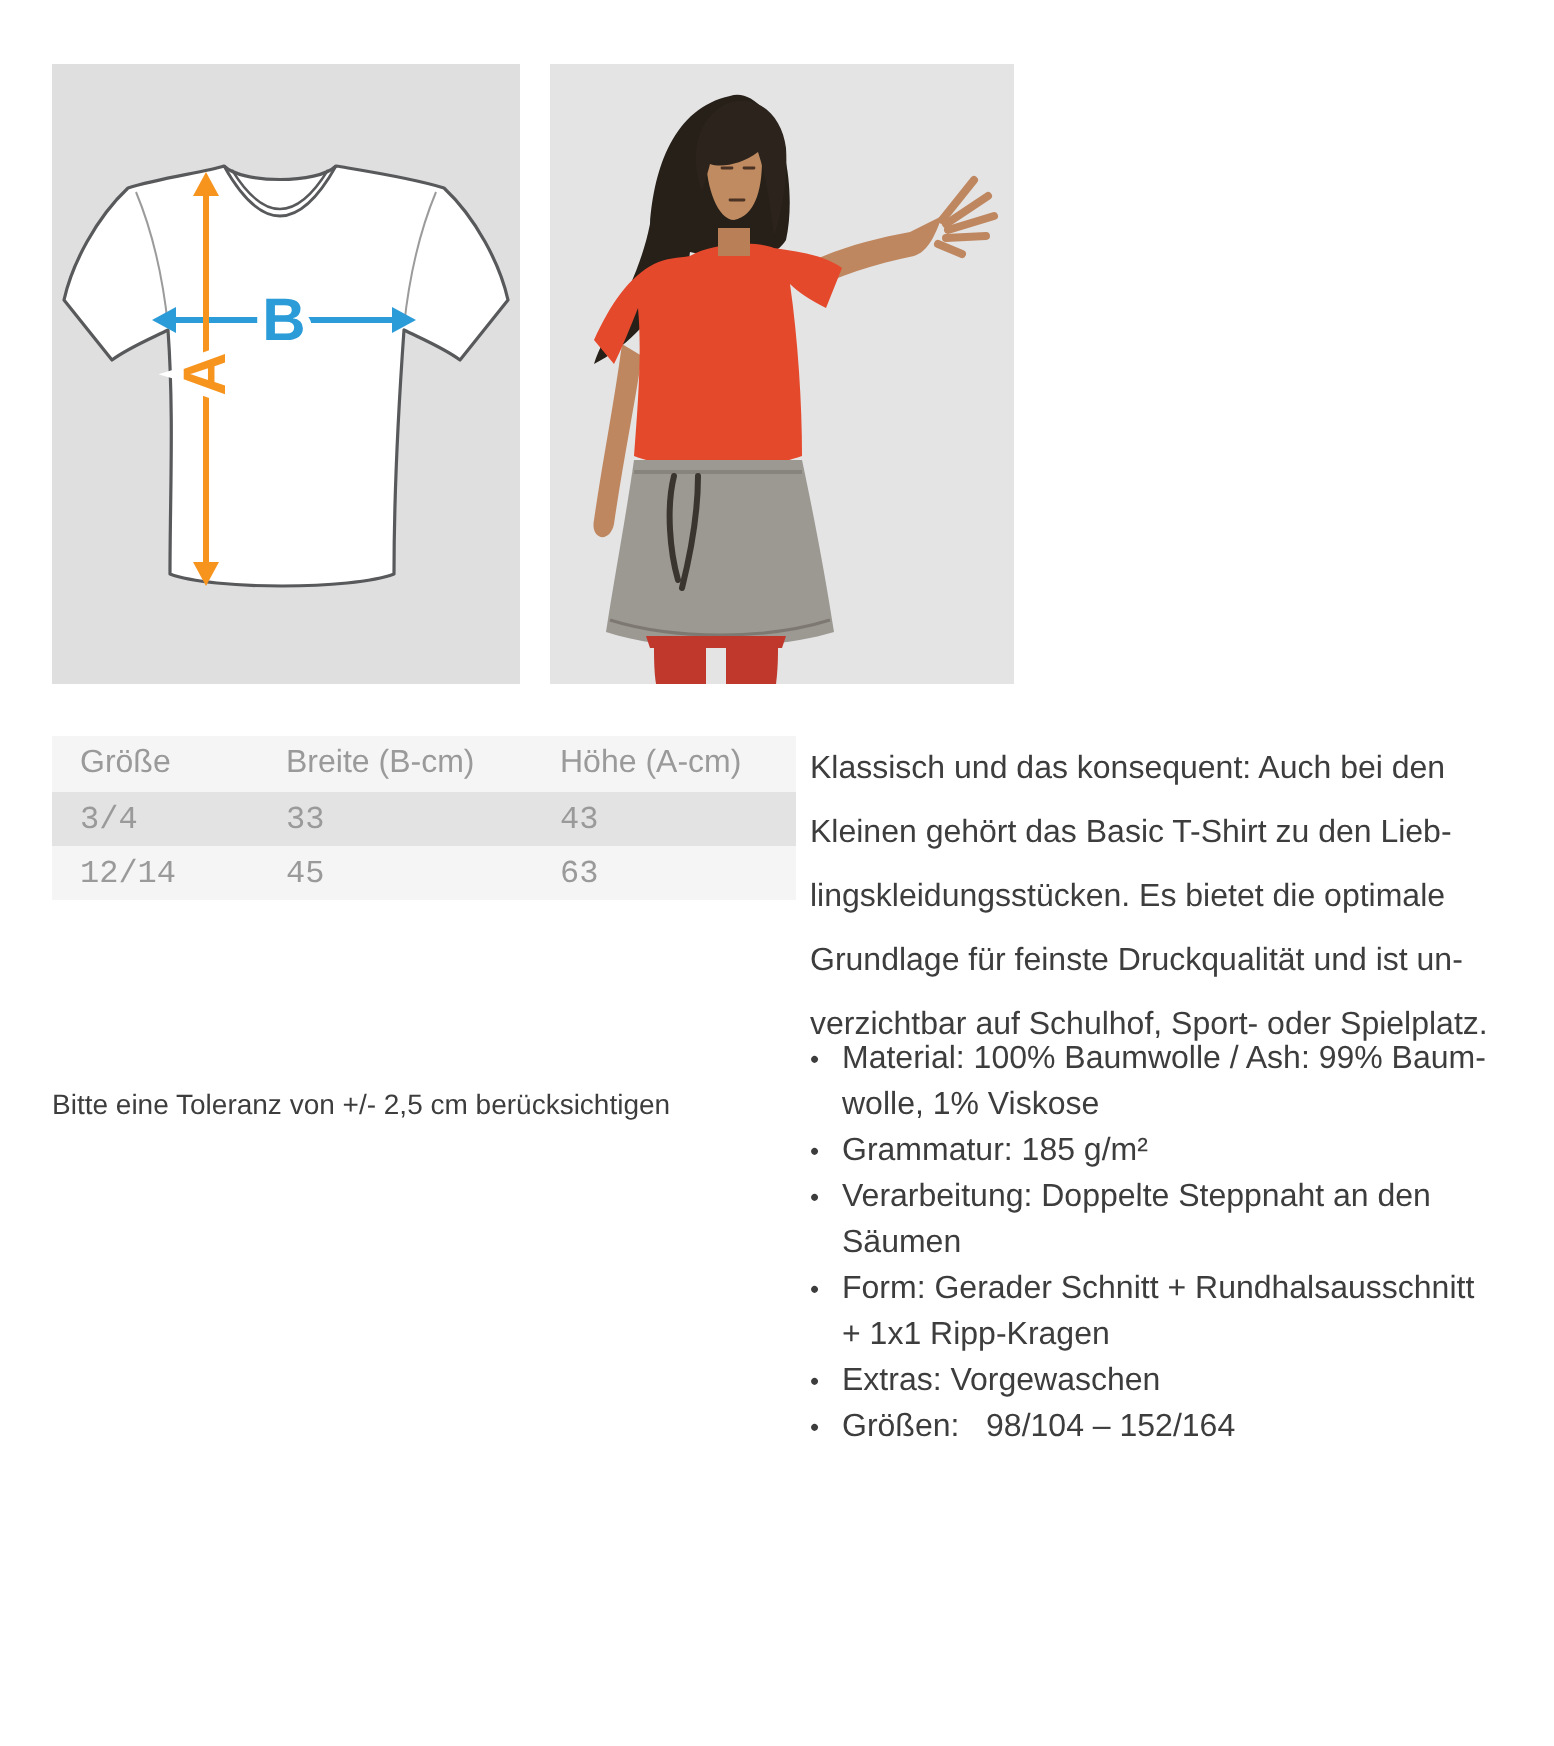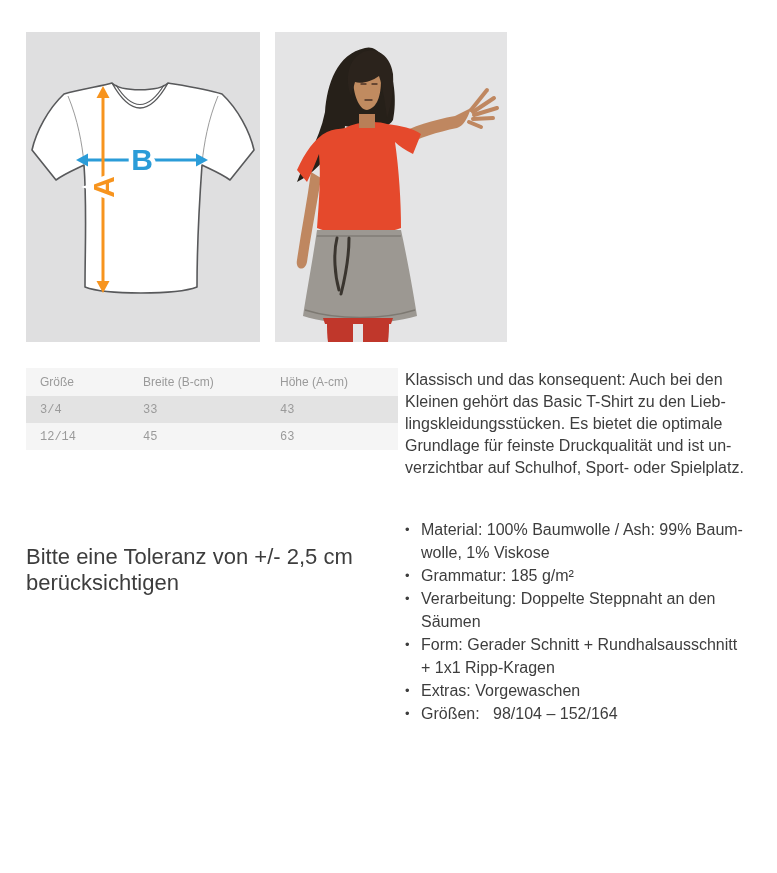--- a/index.html
+++ b/index.html
@@ -6,35 +6,35 @@
   body { background:#ffffff; font-family:"Liberation Sans", sans-serif; }
   .page { position:relative; width:777px; height:873px; background:#ffffff; overflow:hidden; }
 
   
   .diagram-panel { position:absolute; left:26px; top:32px; width:234px; height:310px; background:#dfdfe0; }
   .photo-panel   { position:absolute; left:275px; top:32px; width:232px; height:310px; background:#e4e4e5; }
   .diagram-panel svg, .photo-panel svg { display:block; }
 
   
   .size-table-wrap { position:absolute; left:26px; top:368px; width:372px; }
-  table.size-table { width:372px; border-collapse:collapse; font-size:12px; color:#9a9a9a; table-layout:fixed; }
+  table.size-table { width:372px; border-collapse:collapse; font-size:16px; color:#9a9a9a; table-layout:fixed; }
   table.size-table th { font-weight:normal; text-align:left; background:#f5f5f5; height:28px; padding-left:14px; }
   table.size-table td { height:27px; padding-left:14px;font-family:Liberation Mono, monospace; }
   table.size-table col.c1 { width:103px; }
   table.size-table col.c2 { width:137px; }
   table.size-table col.c3 { width:132px; }
   table.size-table tbody tr:nth-child(odd)  { background:#e3e3e3; }
   table.size-table tbody tr:nth-child(even) { background:#f5f5f5; }
 
   .tolerance-note { position:absolute; left:26px; top:544px; width:380px;
-                    font-size:22px; color:#3d3d3d; }
+                    font-size:14px; color:#3d3d3d; }
 
   
   .description { position:absolute; left:405px; top:369px; width:372px;
-                 font-size:16px; line-height:22px; color:#3d3d3d; white-space:pre-wrap; }
+                 font-size:16px; line-height:32px; color:#3d3d3d; white-space:pre-wrap; }
   .feature-list { position:absolute; left:405px; top:518px; width:372px; list-style:none;
                   font-size:16px; line-height:23px; color:#3d3d3d; }
   .feature-list li { display:flex; }
   .feature-list .bullet { width:16px; flex:0 0 16px; font-size:13px; line-height:23px; }
   .feature-list .ftext { white-space:pre-wrap; }
 </style>
 </head>
 <body>
 
 <div class="page">

